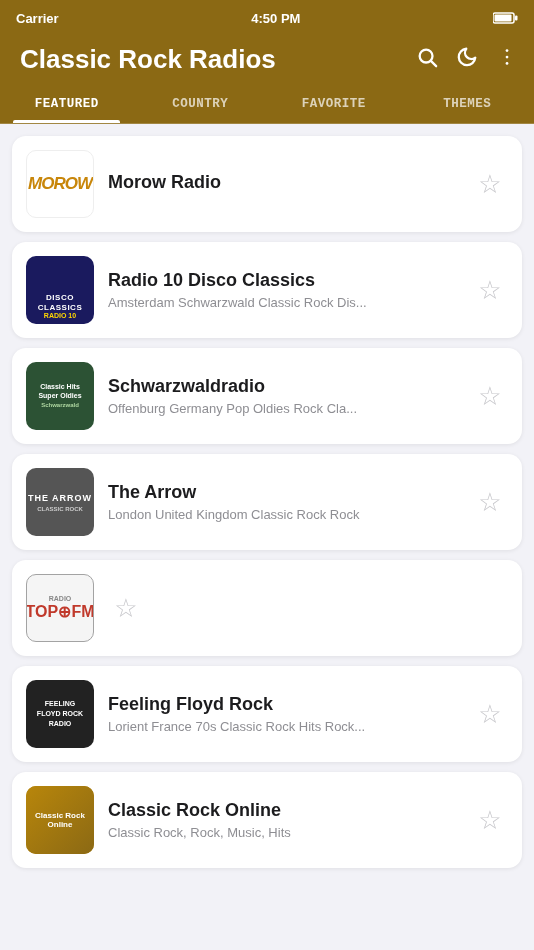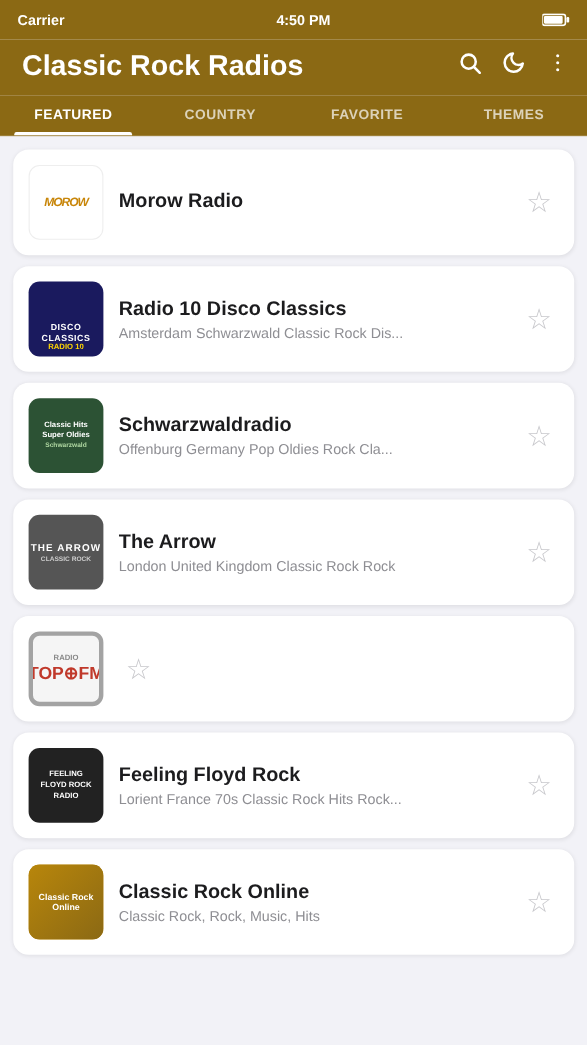--- a/index.html
+++ b/index.html
@@ -63,20 +63,21 @@
       flex: 1;
       text-align: center;
       padding: 10px 4px 12px 4px;
       color: rgba(255,255,255,0.7);
       font-size: 12.5px;
       font-weight: 600;
       letter-spacing: 0.5px;
       cursor: pointer;
       position: relative;
       text-transform: uppercase;
+      font-family: Liberation Mono, monospace;
     }
     .tab.active {
       color: white;
     }
     .tab.active::after {
       content: '';
       position: absolute;
       bottom: 0;
       left: 10%;
       width: 80%;
@@ -126,21 +127,21 @@
       background: #1a1a5e;
     }
     .logo-schwarzwald {
       background: #2c5234;
     }
     .logo-arrow {
       background: #555;
     }
     .logo-topfm {
       background: #f5f5f5;
-      border: 4px solid #a3a3a3;
+      border: 1px solid #a3a3a3;
     }
     .logo-floyd {
       background: #222;
     }
     .logo-classic-online {
       background: #b8860b;
     }
 
     .radio-info {
       flex: 1;
@@ -174,21 +175,21 @@
     }
     .star-icon {
       font-size: 26px;
       color: #c8c8cc;
       line-height: 1;
     }
 
     
     .morow-text {
       color: #c8860a;
-      font-size: 11px;
+      font-size: 17px;
       font-weight: 900;
       letter-spacing: -1px;
       font-style: italic;
     }
     .disco-inner {
       display: flex;
       flex-direction: column;
       align-items: center;
       justify-content: center;
       height: 100%;

